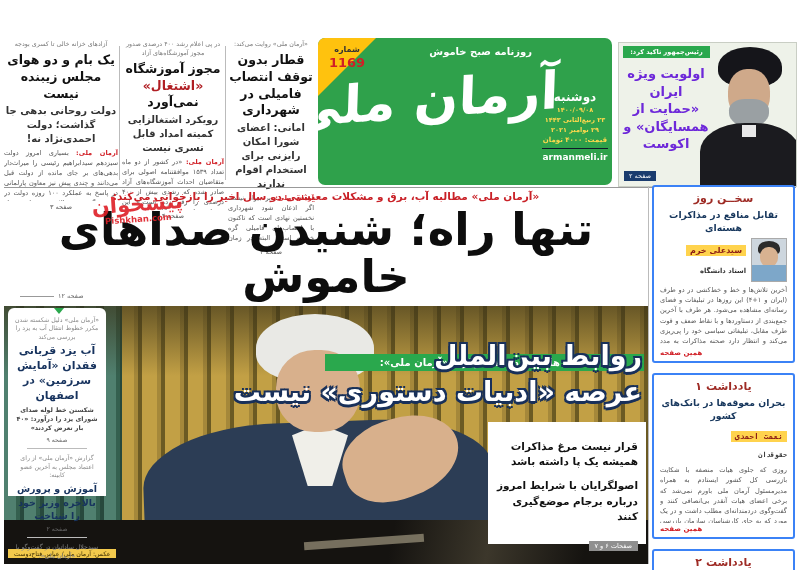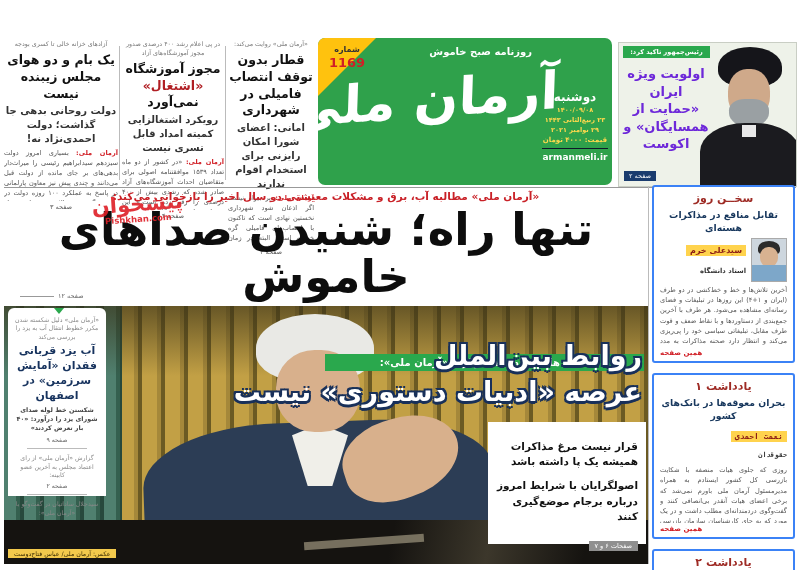--- a/index.html
+++ b/index.html
@@ -193,20 +193,21 @@
     <div class="credit">عکس: آرمان ملی/ عباس فتاح‌دوست</div>
 
     <div class="strip">
       <div class="marker"></div>
       <div class="kick">«آرمان ملی» دلیل شکسته شدن مکرر خطوط انتقال آب به یزد را بررسی می‌کند</div>
       <div class="hl"><span>آب یزد قربانی فقدان «آمایش سرزمین» در اصفهان</span><span class="red"></span><span></span></div>
       <div class="sub">شکستن خط لوله صدای شورای یزد را درآورد: «۴۰ بار تعرض کردند»</div>
       <div class="ptag">صفحه ۹</div>
       <div class="sep"></div>
       <div class="kick">گزارش «آرمان ملی» از رای اعتماد مجلس به آخرین عضو کابینه:</div>
+      <div class="hl2"><span>آموزش و پرورش بالاخره وزیر خود را شناخت</span><span class="red"></span><span></span></div>
       <div class="ptag">صفحه ۲</div>
       <div class="sep"></div>
       <div class="kick">سیدجلال ساداتیان در گفت‌وگو با «آرمان ملی»:</div>
       <div class="hl2"><span></span></div>
 
     </div>
   </div>
 
   <div class="abs sb-vline"></div>
   <div class="abs sidebar">

